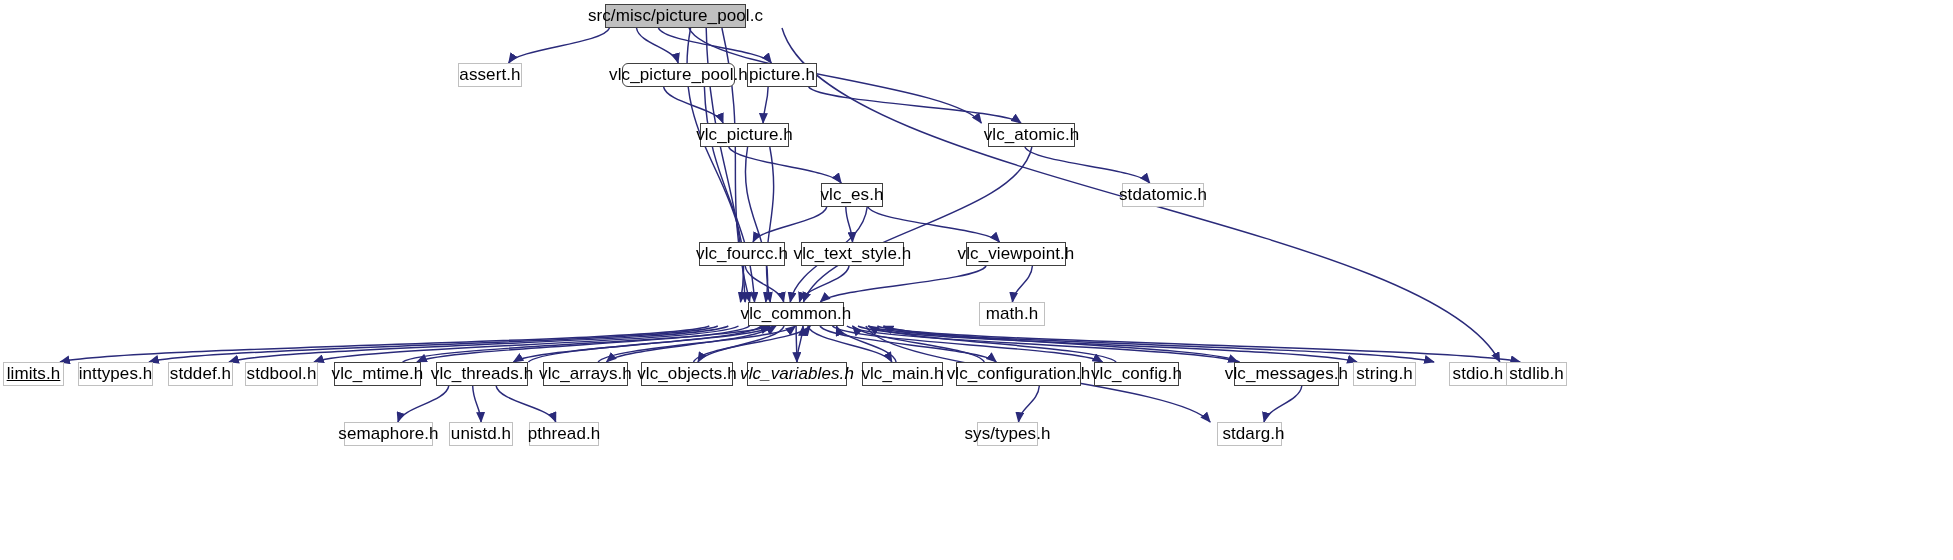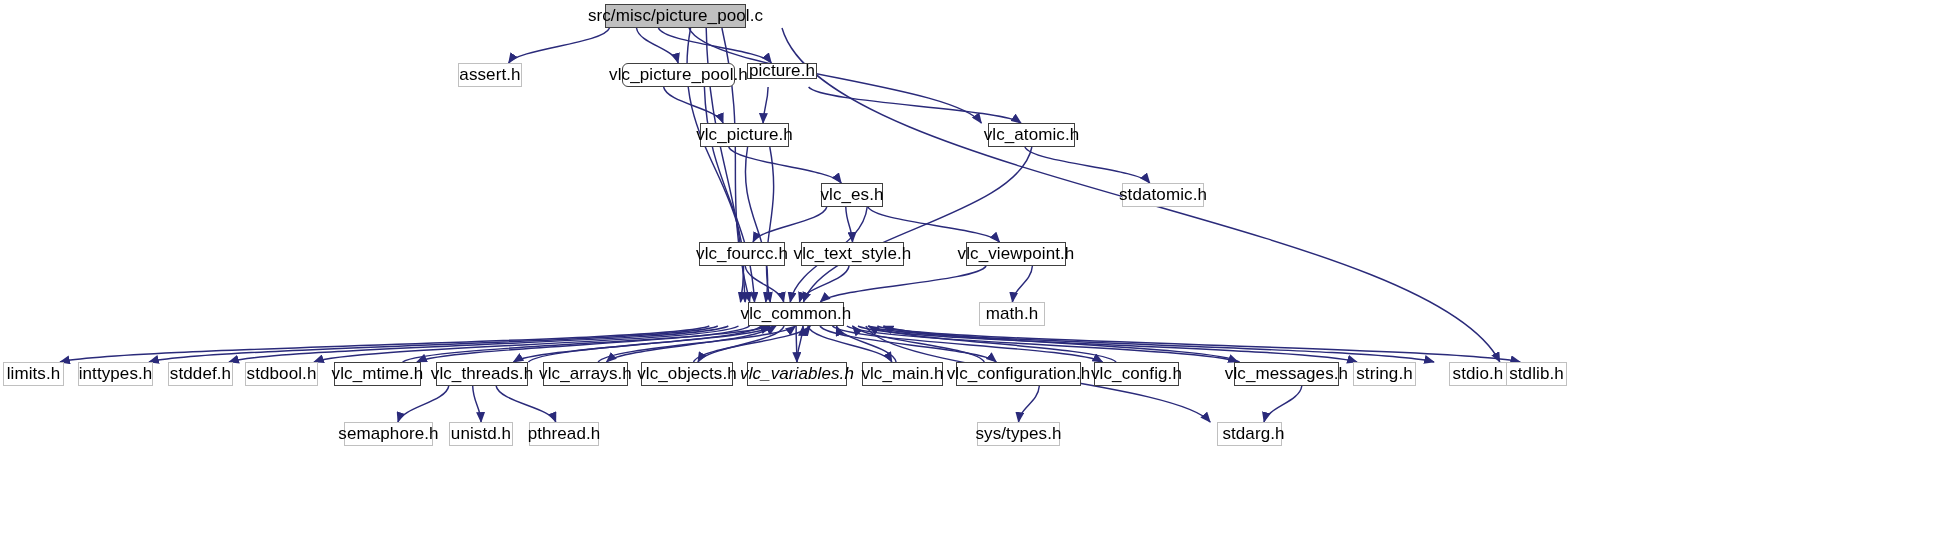--- a/index.html
+++ b/index.html
@@ -85,21 +85,21 @@
   <div id="node-layer">
       <div class="node root" style="left: 605px; top: 4px; width: 141px; height: 24px;">
         <span>src/misc/picture_pool.c</span>
       </div>
       <div class="node ext" style="left: 458px; top: 63px; width: 64px; height: 24px;">
         <span>assert.h</span>
       </div>
       <div class="node doc" style="left: 622px; top: 63px; width: 113px; height: 24px; border-radius: 6px;">
         <span>vlc_picture_pool.h</span>
       </div>
-      <div class="node doc" style="left: 747px; top: 63px; width: 70px; height: 16px;">
+      <div class="node doc" style="left: 747px; top: 63px; width: 70px; height: 24px;">
         <span>picture.h</span>
       </div>
       <div class="node doc" style="left: 988px; top: 123px; width: 87px; height: 24px;">
         <span>vlc_atomic.h</span>
       </div>
       <div class="node doc" style="left: 700px; top: 123px; width: 89px; height: 24px;">
         <span>vlc_picture.h</span>
       </div>
       <div class="node ext" style="left: 1122px; top: 183px; width: 82px; height: 24px;">
         <span>stdatomic.h</span>
@@ -115,21 +115,21 @@
       </div>
       <div class="node doc" style="left: 966px; top: 242px; width: 100px; height: 24px;">
         <span>vlc_viewpoint.h</span>
       </div>
       <div class="node doc" style="left: 748px; top: 302px; width: 96px; height: 24px;">
         <span>vlc_common.h</span>
       </div>
       <div class="node ext" style="left: 979px; top: 302px; width: 66px; height: 24px;">
         <span>math.h</span>
       </div>
-      <div class="node ext" style="left: 3px; top: 362px; width: 61px; height: 24px;">
+      <div class="node ext" style="left: 3px; top: 362px; width: 61px; height: 24px; text-decoration: underline;">
         <span>limits.h</span>
       </div>
       <div class="node ext" style="left: 78px; top: 362px; width: 75px; height: 24px; text-align: center;">
         <span>inttypes.h</span>
       </div>
       <div class="node ext" style="left: 168px; top: 362px; width: 65px; height: 24px;">
         <span>stddef.h</span>
       </div>
       <div class="node ext" style="left: 245px; top: 362px; width: 73px; height: 24px;">
         <span>stdbool.h</span>
@@ -172,20 +172,20 @@
       </div>
       <div class="node ext" style="left: 344px; top: 422px; width: 89px; height: 24px;">
         <span>semaphore.h</span>
       </div>
       <div class="node ext" style="left: 449px; top: 422px; width: 64px; height: 24px;">
         <span>unistd.h</span>
       </div>
       <div class="node ext" style="left: 529px; top: 422px; width: 70px; height: 24px;">
         <span>pthread.h</span>
       </div>
-      <div class="node ext" style="left: 977px; top: 422px; width: 83px; height: 24px;">
+      <div class="node ext" style="left: 977px; top: 422px; width: 61px; height: 24px;">
         <span>sys/types.h</span>
       </div>
       <div class="node ext" style="left: 1217px; top: 422px; width: 65px; height: 24px; padding-left: 8px;">
         <span>stdarg.h</span>
       </div>
     </div>
 </div>
 
 </body></html>

